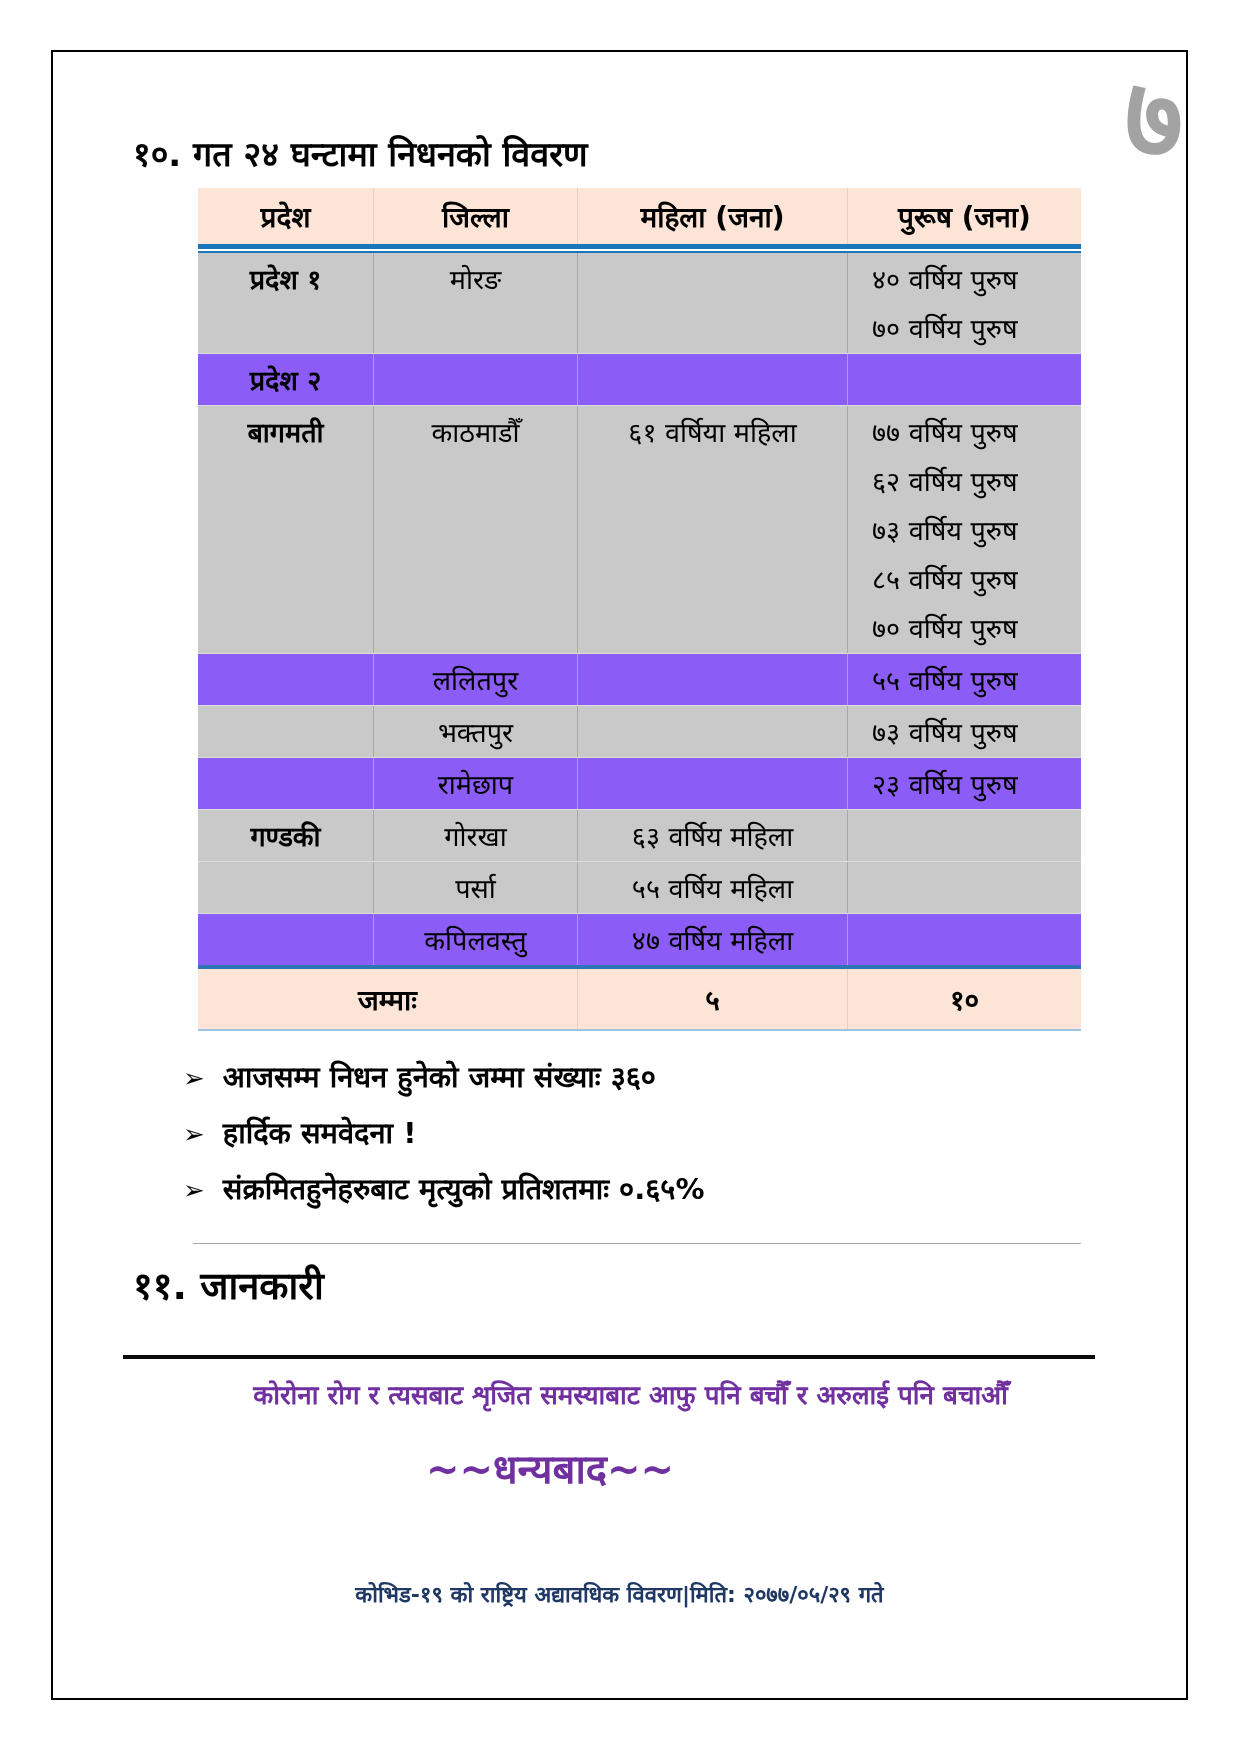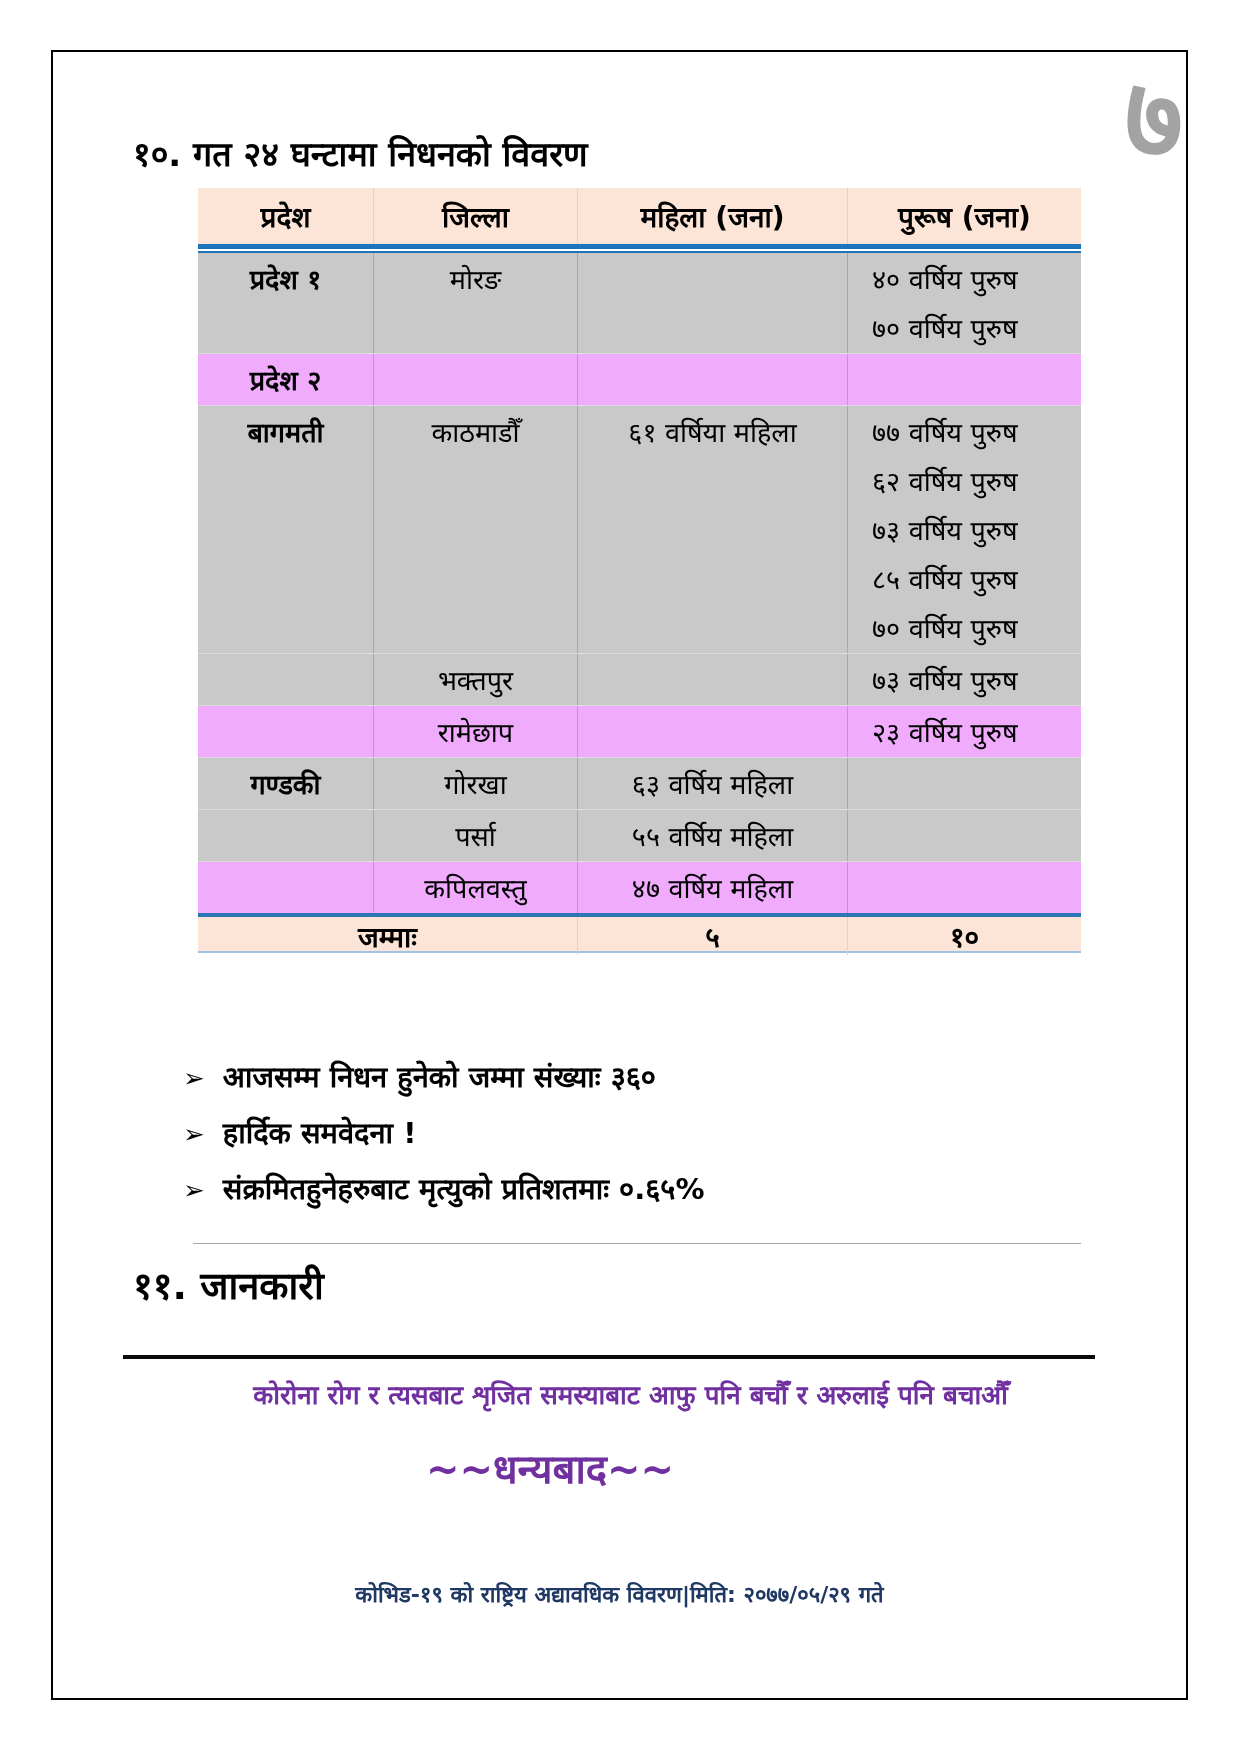--- a/index.html
+++ b/index.html
@@ -21,32 +21,32 @@
     background:#fce4d6; height:56px; }
   .t-head > div { display:flex; align-items:center; justify-content:center;
     font-weight:bold; font-size:28px; border-right:1px solid #e8d0c0; }
   .t-head > div:last-child { border-right:none;text-align:right; }
 
   .t-sep-a { height:5px; background:#1b75bc; }
   .t-sep-b { height:2px; background:#ffffff; }
   .t-sep-c { height:2px; background:#1b75bc; }
 
   .t-row { display:grid; grid-template-columns:176px 204px 270px 233px; min-height:50px;
-    background:#f0abfc; }
+    background:#8b5cf6; }
   .t-row.shaded { background:#c9c9c9; }
   .t-row + .t-row { border-top:1px solid #dcdcdc; }
   .t-cell { border-right:1px solid #a8a8a8; padding:1px 0; }
   .t-cell:last-child { border-right:none; }
   .t-line { height:49px; display:flex; align-items:center; justify-content:center;
     font-size:27px; }
   .t-cell.c-province .t-line { font-weight:bold; }
   .t-cell.c-male .t-line { justify-content:flex-start; padding-left:24px; }
 
   .t-total { display:grid; grid-template-columns:380px 270px 233px; background:#fce4d6;
-    border-top:4px solid #2e75b5; border-bottom:2px solid #9dc3e6; height:40px;text-align:center; }
+    border-top:4px solid #2e75b5; border-bottom:2px solid #9dc3e6; height:66px;text-align:center; }
   .t-total > div { display:flex; align-items:center; justify-content:center;
     font-weight:bold; font-size:28px; border-right:1px solid #e8d0c0; }
   .t-total > div:last-child { border-right:none; }
 
   
   .bullets { position:absolute; left:183px; top:1056px; width:900px; }
   .bullet { display:flex; align-items:baseline; margin-bottom:17px;
     font-size:29px; font-weight:bold; }
   .bullet .arrow { margin-right:18px; font-size:26px; }
 
@@ -130,20 +130,34 @@
             <div class="t-line">६१ वर्षिया महिला</div>
           </div>
       <div class="t-cell c-male">
             <div class="t-line">७७ वर्षिय पुरुष</div>
             <div class="t-line">६२ वर्षिय पुरुष</div>
             <div class="t-line">७३ वर्षिय पुरुष</div>
             <div class="t-line">८५ वर्षिय पुरुष</div>
             <div class="t-line">७० वर्षिय पुरुष</div>
           </div>
     </div>
+        <div class="t-row">
+      <div class="t-cell c-province">
+            <div class="t-line"></div>
+          </div>
+      <div class="t-cell c-district">
+            <div class="t-line">ललितपुर</div>
+          </div>
+      <div class="t-cell c-female">
+            <div class="t-line"></div>
+          </div>
+      <div class="t-cell c-male">
+            <div class="t-line">५५ वर्षिय पुरुष</div>
+          </div>
+    </div>
         <div class="t-row shaded">
       <div class="t-cell c-province">
             <div class="t-line"></div>
           </div>
       <div class="t-cell c-district">
             <div class="t-line">भक्तपुर</div>
           </div>
       <div class="t-cell c-female">
             <div class="t-line"></div>
           </div>

